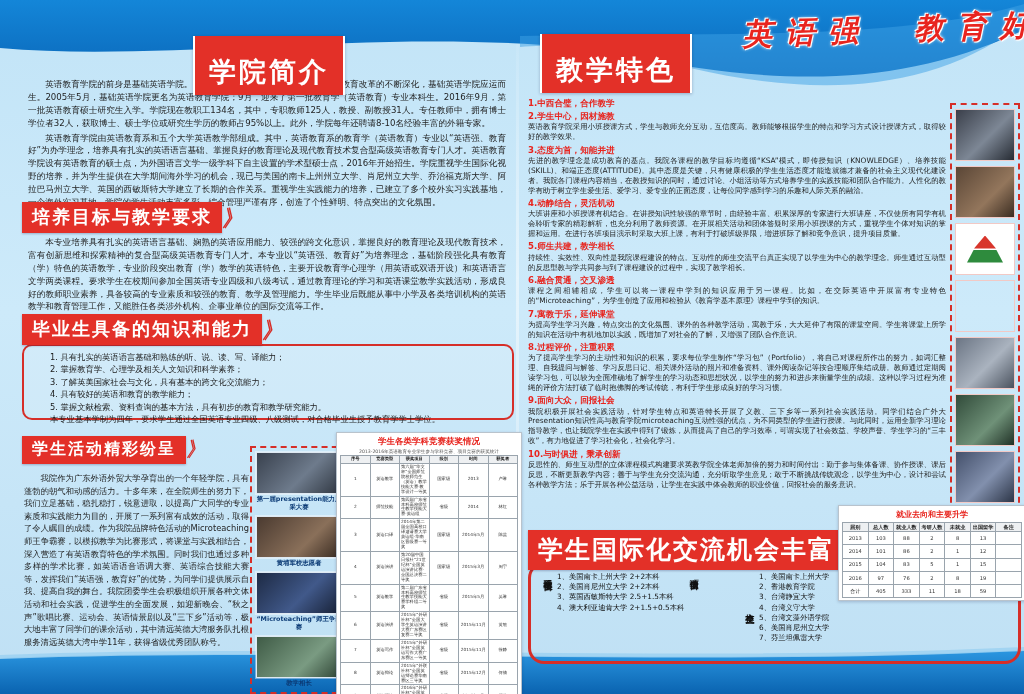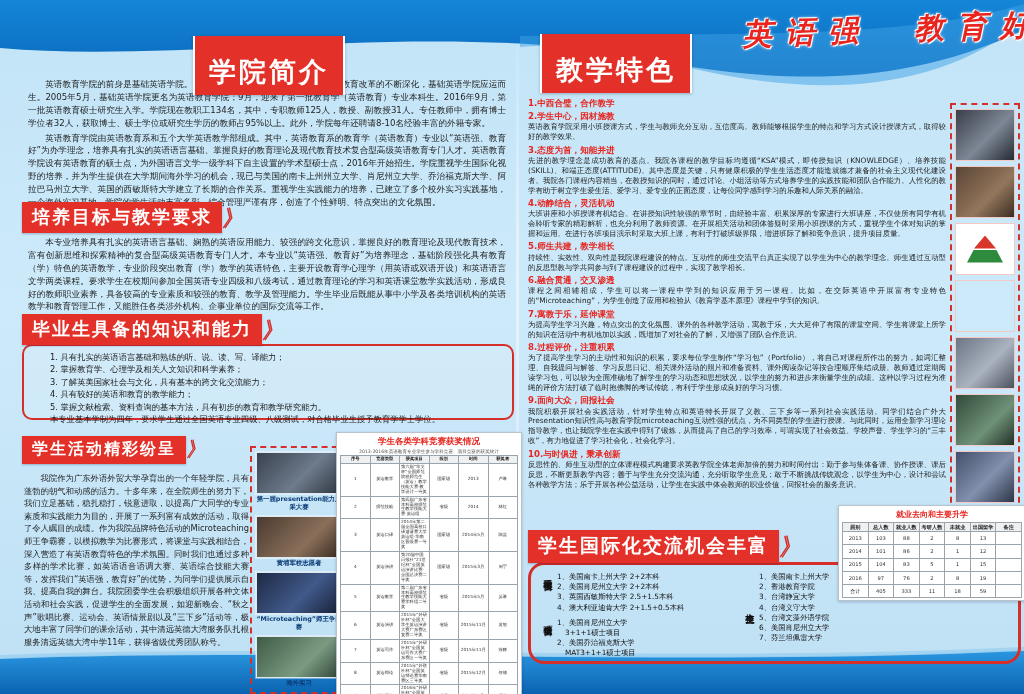--- a/index.html
+++ b/index.html
@@ -72,21 +72,21 @@
   #features .f-h{color:#e8251f;font-weight:bold;font-size:8.6px;margin-top:2.5px;line-height:1.3;text-align:left;}
   #features .f-b{color:#1e1e1e;}
   
   #intlbox{position:absolute;z-index:2;border:3px solid #d62e28;border-radius:16px;
     display:flex;gap:10px;padding:7px 12px 5px;align-items:flex-start;}
   .grp{display:flex;gap:5px;}
   .glabel{writing-mode:vertical-rl;text-orientation:upright;font-weight:bold;font-size:9px;
     letter-spacing:1px;color:#111;line-height:1;}
   .ilist{font-size:7.3px;line-height:1.4;color:#111;}
   .i-sub{padding-left:1.1em;}
-  .col{display:flex;flex-direction:column;gap:5px;}
+  .col{display:flex;gap:5px;}
   .endcol{align-self:flex-end;margin-bottom:8px;display:flex;gap:8px;align-items:center;}
 </style>
 </head>
 <body>
 
 <div id="poster">
 
   <div class="seam"></div>
 
   <svg class="topband" width="1024" height="120" viewBox="0 0 1024 120">
@@ -164,21 +164,21 @@
         <div class="pcap">黄埔军校志愿者</div>
       </div>
 
       <div class="pitem">
         <div class="photo"></div>
         <div class="pcap">“Microteaching”师王争霸赛</div>
       </div>
 
       <div class="pitem">
         <div class="photo"></div>
-        <div class="pcap">海外实习</div>
+        <div class="pcap">教学相长</div>
       </div>
     </div>
 
   <div id="awards" class="tblcard" style="left:336px;top:432px;width:178px;height:262px;">
     <div class="tbltitle">学生各类学科竞赛获奖情况</div>
     <div class="tblsub">2013-2016年英语教育专业学生参与学科竞赛、项目竞赛的获奖统计</div>
     <table class="mini">
       <thead>
         <tr>
 
@@ -305,46 +305,38 @@
       <div class="f-b">为了提高学生学习的主动性和知识的积累，要求每位学生制作“学习包”（Portfolio），将自己对课程所作出的努力，如词汇整理、自我提问与解答、学习反思日记、相关课外活动的照片和准备资料、课外阅读杂记等按合理顺序集结成册。教师通过定期阅读学习包，可以较为全面准确地了解学生的学习动态和思想状况，以学生的努力和进步来衡量学生的成绩。这种以学习过程为准绳的评价方法打破了临时抱佛脚的考试传统，有利于学生形成良好的学习习惯。</div>
 
       <div class="f-h">9.面向大众，回报社会</div>
       <div class="f-b">我院积极开展社会实践活动，针对学生特点和英语特长开展了义教、三下乡等一系列社会实践活动。同学们结合广外大Presentation知识性高与教育学院microteaching互动性强的优点，为不同类型的学生进行授课。与此同时，运用全新学习理论指导教学，也让我院学生在实践中得到了锻炼，从而提高了自己的学习效率，可谓实现了社会效益、学校声誉、学生学习的“三丰收”，有力地促进了学习社会化，社会化学习。</div>
 
       <div class="f-h">10.与时俱进，秉承创新</div>
       <div class="f-b">反思性的、师生互动型的立体课程模式构建要求英教学院全体老师加倍的努力和时间付出：勤于参与集体备课、协作授课、课后反思，不断更新教学内容；善于与学生充分交流沟通，充分听取学生意见；敢于不断挑战传统观念，以学生为中心，设计和尝试各种教学方法；乐于开展各种公益活动，让学生在实践中体会教师的职业价值，回报社会的服务意识。</div>
     </div>
 
   <div class="banner b16" style="left:528px;top:530px;">
-    <span class="btxt" style="font-size:19px;">学生国际化交流机会丰富</span>
+    <span class="btxt" style="font-size:25px;">学生国际化交流机会丰富</span>
     <span class="chev" style="font-size:19px;">》</span>
   </div>
 
   <div id="intlbox" style="left:528px;top:562px;width:463px;height:84px;">
     <div class="col" style="flex:0 0 192px;">
       <div class="grp">
         <div class="glabel">双学位项目</div>
         <div class="ilist">
 
         <div>1、美国南卡上州大学 2+2本科</div>
             <div>2、美国肖尼州立大学 2+2本科</div>
             <div>3、英国西敏斯特大学 2.5+1.5本科</div>
             <div>4、澳大利亚迪肯大学 2+1.5+0.5本科</div>
           </div>
       </div>
       <div class="grp">
         <div class="glabel">硕士项目</div>
-        <div class="ilist">
-
-            <div>1、美国肖尼州立大学</div>
-            <div class="i-sub">3+1+1硕士项目</div>
-
-            <div>2、美国乔治福克斯大学</div>
-            <div class="i-sub">MAT3+1+1硕士项目</div>
-          </div>
       </div>
     </div>
     <div class="grp" style="flex:0 0 140px;align-items:center;">
       <div class="glabel">交换生</div>
       <div class="ilist">
 
       <div>1、美国南卡上州大学</div>
           <div>2、香港教育学院</div>
           <div>3、台湾静宜大学</div>
           <div>4、台湾义守大学</div>

